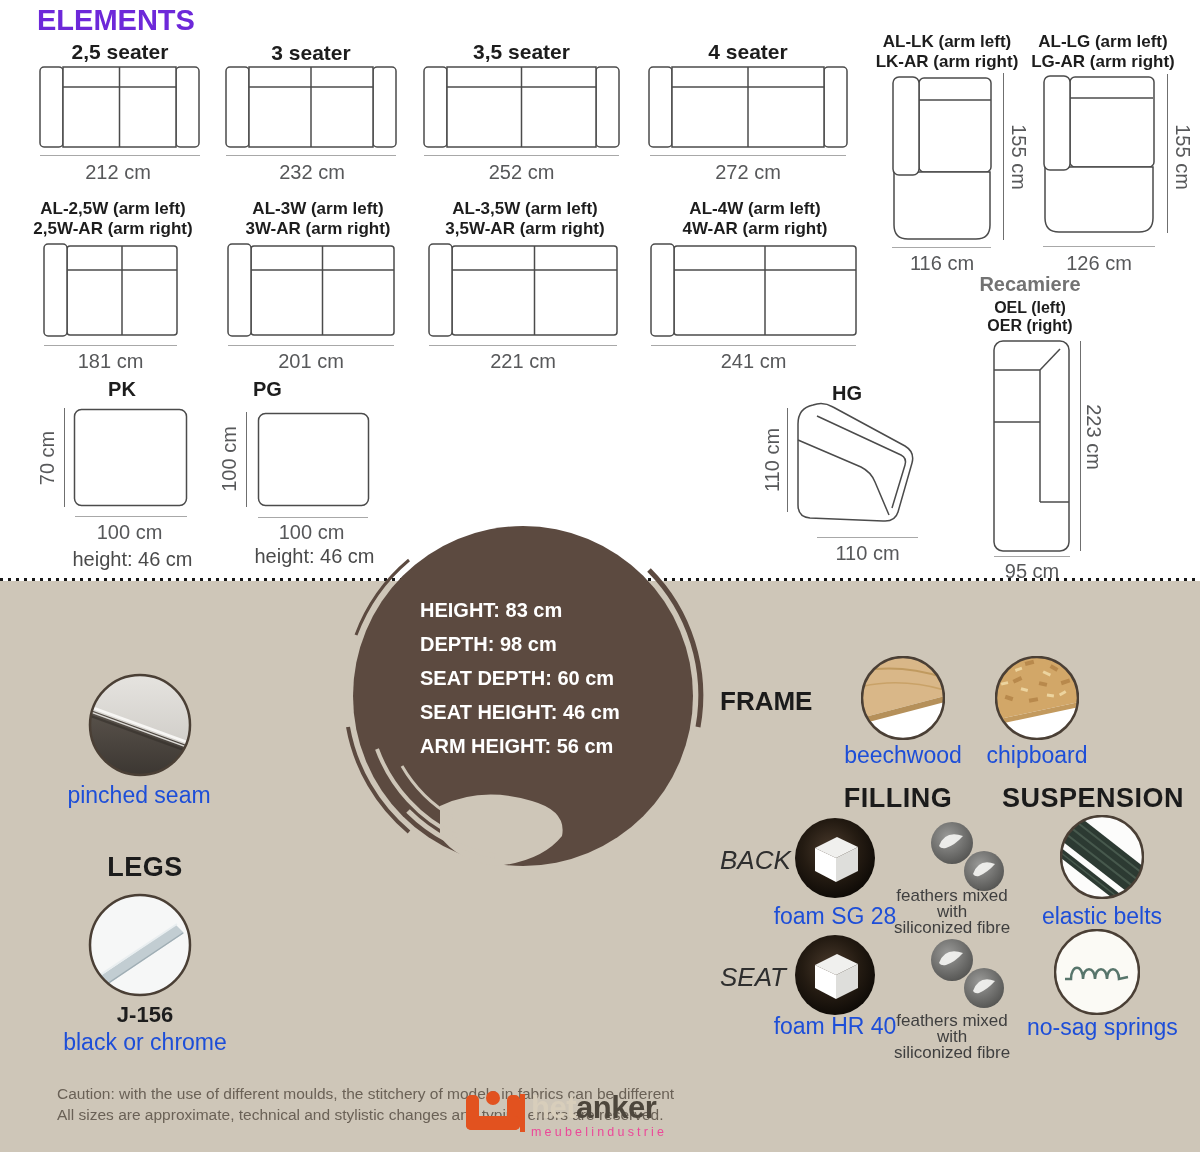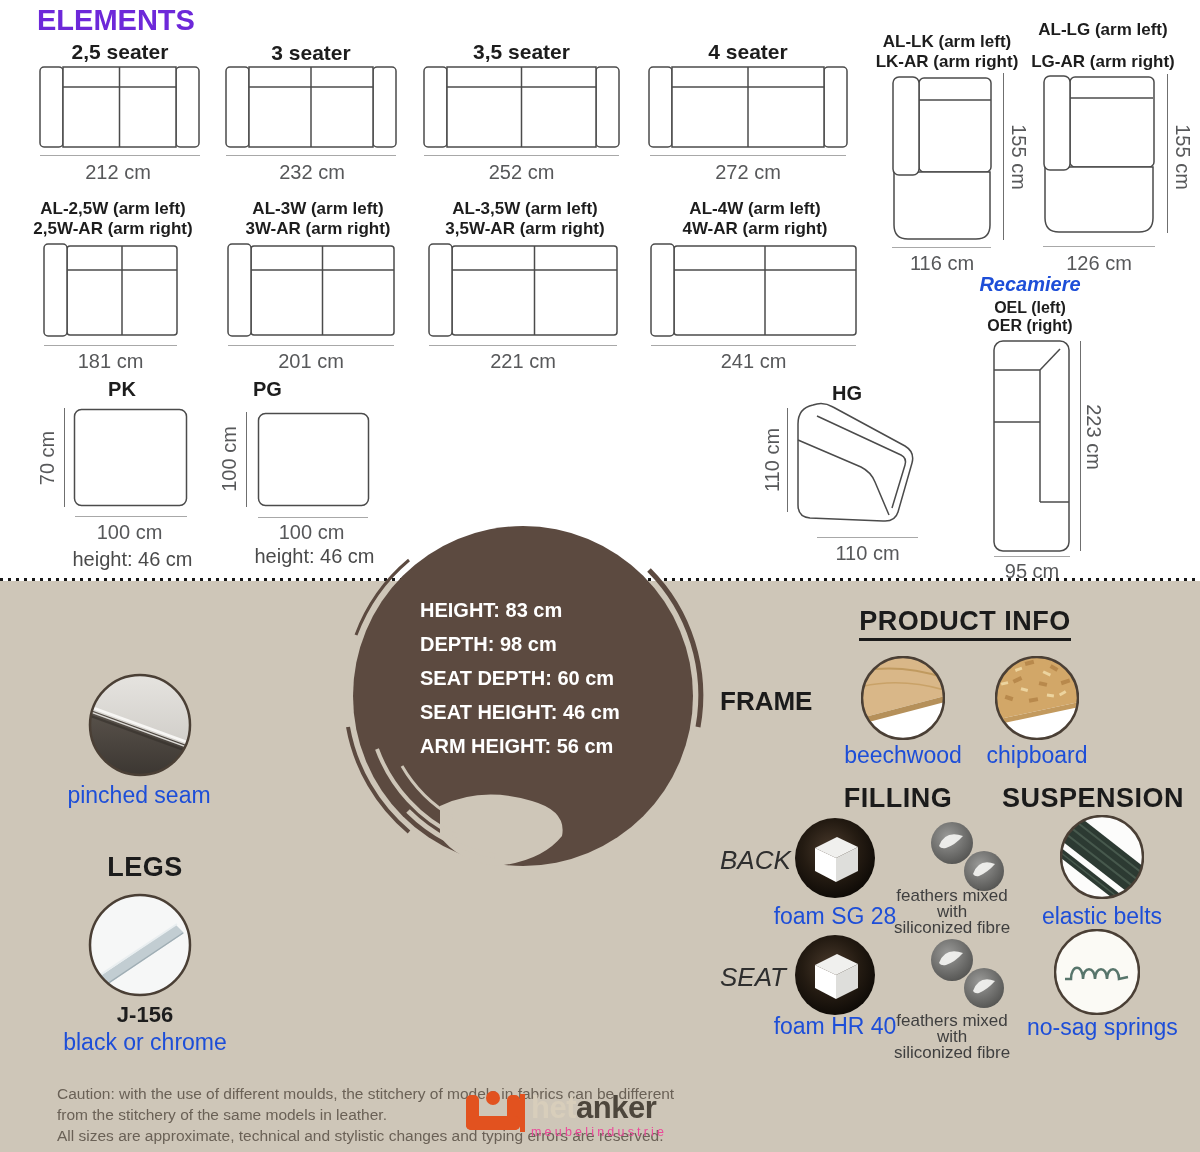--- a/index.html
+++ b/index.html
@@ -109,21 +109,21 @@
     <rect class="ln" x="27" y="5" width="72" height="94" rx="5"></rect>
     <line class="lnl" x1="27" y1="27" x2="99" y2="27"></line>
     <path class="ln" d="M2 99 L98 99 L98 152 Q98 166 84 166 L16 166 Q2 166 2 152 Z"></path>
     <rect class="ln" x="1" y="4" width="26" height="98" rx="6"></rect>
   </svg>
   <div class="vline" style="left:1003px;top:73px;height:167px;"></div>
   <div class="vlabel" style="left:1018px;top:157px;">155 cm</div>
   <div class="hline" style="left:892px;top:247px;width:99px;"></div>
   <div class="dim" style="left:892px;top:252px;width:100px;">116 cm</div>
 
-  <div class="t2" style="left:1018px;top:20px;width:170px;">AL-LG (arm left)</div>
+  <div class="t2" style="left:1018px;top:32px;width:170px;">AL-LG (arm left)</div>
   <div class="t2" style="left:1018px;top:52px;width:170px;">LG-AR (arm right)</div>
   <svg class="abs" style="left:1043px;top:72px;" width="112" height="161">
     <rect class="ln" x="27" y="5" width="84" height="90" rx="5"></rect>
     <line class="lnl" x1="27" y1="26" x2="110" y2="26"></line>
     <path class="ln" d="M2 95 L110 95 L110 146 Q110 160 96 160 L16 160 Q2 160 2 146 Z"></path>
     <rect class="ln" x="1" y="4" width="26" height="94" rx="6"></rect>
   </svg>
   <div class="vline" style="left:1167px;top:74px;height:159px;"></div>
   <div class="vlabel" style="left:1182px;top:157px;">155 cm</div>
   <div class="hline" style="left:1043px;top:246px;width:112px;"></div>
@@ -166,21 +166,21 @@
   <div class="t2" style="left:670px;top:219px;width:170px;">4W-AR (arm right)</div>
   <svg class="abs" style="left:650px;top:243px;" width="207" height="94">
     <rect class="ln" x="24" y="3" width="182" height="89" rx="3"></rect>
       <line class="lnl" x1="115" y1="3" x2="115" y2="92"></line>
     <line class="lnl" x1="24" y1="27" x2="206" y2="27"></line>
       <rect class="ln" x="1" y="1" width="23" height="92" rx="4"></rect>
   </svg>
   <div class="hline" style="left:651px;top:345px;width:205px;"></div>
   <div class="dim" style="left:650px;top:350px;width:207px;">241 cm</div>
 
-  <div class="abs" style="left:960px;top:273px;width:140px;font-weight:bold;font-size:20px;color:#1d4ed8;text-align:center;font-style:italic;">Recamiere</div>
+  <div class="abs" style="left:960px;top:273px;width:140px;font-weight:bold;font-size:20px;color:#737373;text-align:center;">Recamiere</div>
   <div class="t2" style="left:960px;top:298px;width:140px;font-size:16px;">OEL (left)</div>
   <div class="t2" style="left:960px;top:316px;width:140px;font-size:16px;">OER (right)</div>
   <svg class="abs" style="left:993px;top:340px;" width="77" height="212">
     <rect class="ln" x="1" y="1" width="75" height="210" rx="9"></rect>
     <line class="lnl" x1="1" y1="30" x2="47" y2="30"></line>
     <line class="lnl" x1="47" y1="30" x2="67" y2="9"></line>
     <line class="lnl" x1="47" y1="30" x2="47" y2="162"></line>
     <line class="lnl" x1="47" y1="162" x2="76" y2="162"></line>
     <line class="lnl" x1="1" y1="82" x2="47" y2="82"></line>
   </svg>
@@ -270,21 +270,20 @@
       <polygon points="8,86 16,94 96,40 88,32" fill="#c2cdd2"></polygon>
       <path d="M9 84 L89 31" stroke="#e9eef0" stroke-width="2"></path>
       <path d="M16 93 L95 40" stroke="#9fadb4" stroke-width="1.5"></path>
       <polygon points="2,80 8,86 16,94 10,97 1,88" fill="#aeb9bf"></polygon>
     </g>
     <circle cx="52" cy="52" r="50" fill="none" stroke="#4a3f35" stroke-width="2.5"></circle>
   </svg>
   <div class="abs" style="left:45px;top:1002px;width:200px;font-weight:bold;font-size:22px;color:#1d1d1d;text-align:center;">J-156</div>
   <div class="cap" style="left:45px;top:1029px;width:200px;">black or chrome</div>
 
-  <div class="bighead" style="left:845px;top:606px;width:240px;"><span class="underl">PRODUCT INFO</span></div>
 
   <div class="abs" style="left:720px;top:686px;font-weight:800;font-size:26px;color:#1b1b1b;">FRAME</div>
   <svg class="abs" style="left:861px;top:656px;" width="84" height="84">
     <defs>
         <clipPath id="clipWood">
           <circle cx="42" cy="42" r="41"></circle>
         </clipPath>
       </defs>
     <g clip-path="url(#clipWood)">
       <rect width="84" height="84" fill="#ffffff"></rect>
@@ -389,21 +388,20 @@
     <circle cx="43" cy="43" r="42" fill="none" stroke="#4a3f35" stroke-width="2.5"></circle>
   </svg>
   <div class="cap" style="left:765px;top:1013px;width:140px;">foam HR 40</div>
   <div class="smallcap" style="left:877px;top:1013px;width:150px;">feathers mixed</div>
   <div class="smallcap" style="left:877px;top:1029px;width:150px;">with</div>
   <div class="smallcap" style="left:877px;top:1045px;width:150px;">siliconized fibre</div>
   <div class="cap" style="left:1027px;top:1014px;width:140px;">no-sag springs</div>
 
   <div class="caution">
     <div>Caution: with the use of different moulds, the stitchery of models in fabrics can be different</div>
-    <div>from the stitchery of the same models in leather.</div>
     <div>All sizes are approximate, technical and stylistic changes and typing errors are reserved.</div>
   </div>
 
   <svg class="abs" style="left:466px;top:1090px;" width="54" height="40">
     <rect x="0" y="5" width="13" height="35" rx="5" fill="#e2521f"></rect>
     <rect x="41" y="5" width="13" height="35" rx="5" fill="#e2521f"></rect>
     <rect x="0" y="26" width="54" height="14" rx="5" fill="#e2521f"></rect>
     <circle cx="27" cy="8" r="7" fill="#e2521f"></circle>
   </svg>
   <div class="abs" style="left:520px;top:1094px;width:5px;height:38px;background:#e2521f;"></div>

